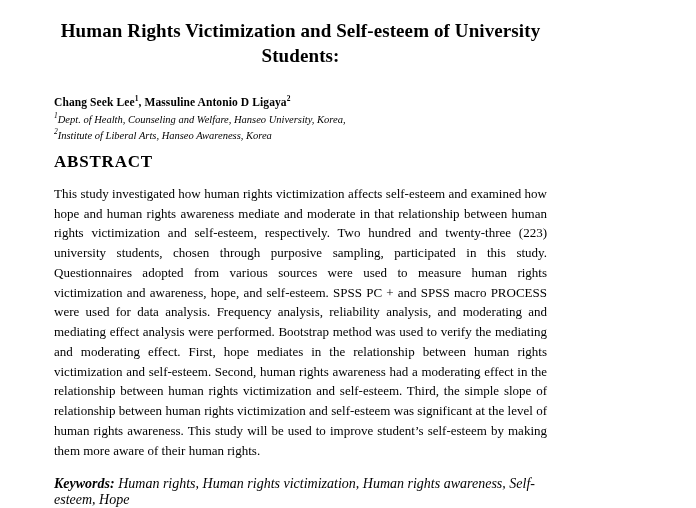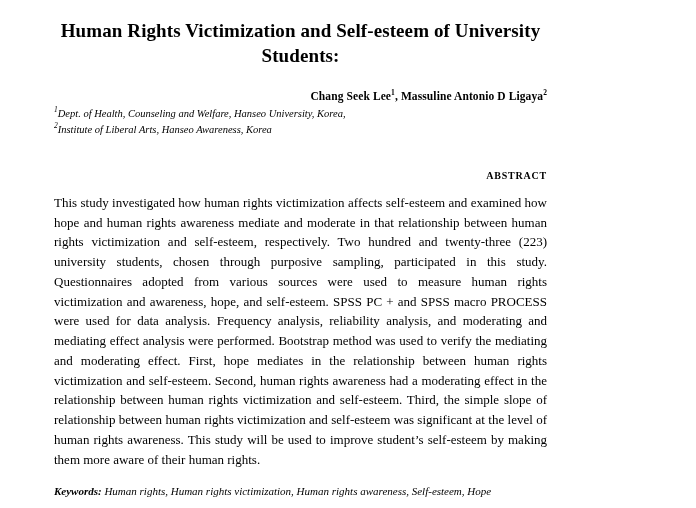--- a/index.html
+++ b/index.html
@@ -25,24 +25,24 @@
     font-size: 19px;
     font-weight: bold;
     line-height: 1.32;
     letter-spacing: 0.1px;
     margin: 0 0 0 0;
   }
   .title .line {
     display: block;
   }
   .authors {
-    text-align: right;
+    text-align: left;
     font-size: 11.5px;
     font-weight: bold;
-    margin-top: 20px;
+    margin-top: 26px;
     letter-spacing: 0.1px;
   }
   .authors sup {
     font-size: 7.5px;
     font-weight: bold;
     vertical-align: super;
   }
   .affiliation {
     text-align: left;
     font-size: 10.5px;
@@ -52,37 +52,37 @@
   }
   .affiliation .aff-line {
     display: block;
   }
   .affiliation sup {
     font-size: 7.5px;
     vertical-align: super;
     font-style: italic;
   }
   .abstract-heading {
-    text-align: right;
-    font-size: 10px;
+    text-align: left;
+    font-size: 17px;
     font-weight: bold;
     letter-spacing: 0.8px;
-    margin-top: 32px;
+    margin-top: 8px;
   }
   .abstract-body {
     margin-top: 12px;
     font-size: 13px;
     line-height: 1.52;
     text-align: justify;
     text-justify: inter-word;
     hyphens: none;
   }
   .keywords {
     margin-top: 16px;
-    font-size: 11px;
+    font-size: 14px;
     font-style: italic;
     text-align: left;
   }
   .keywords .kw-label {
     font-weight: bold;
     font-style: italic;
   }
 </style>
 </head>
 <body>

